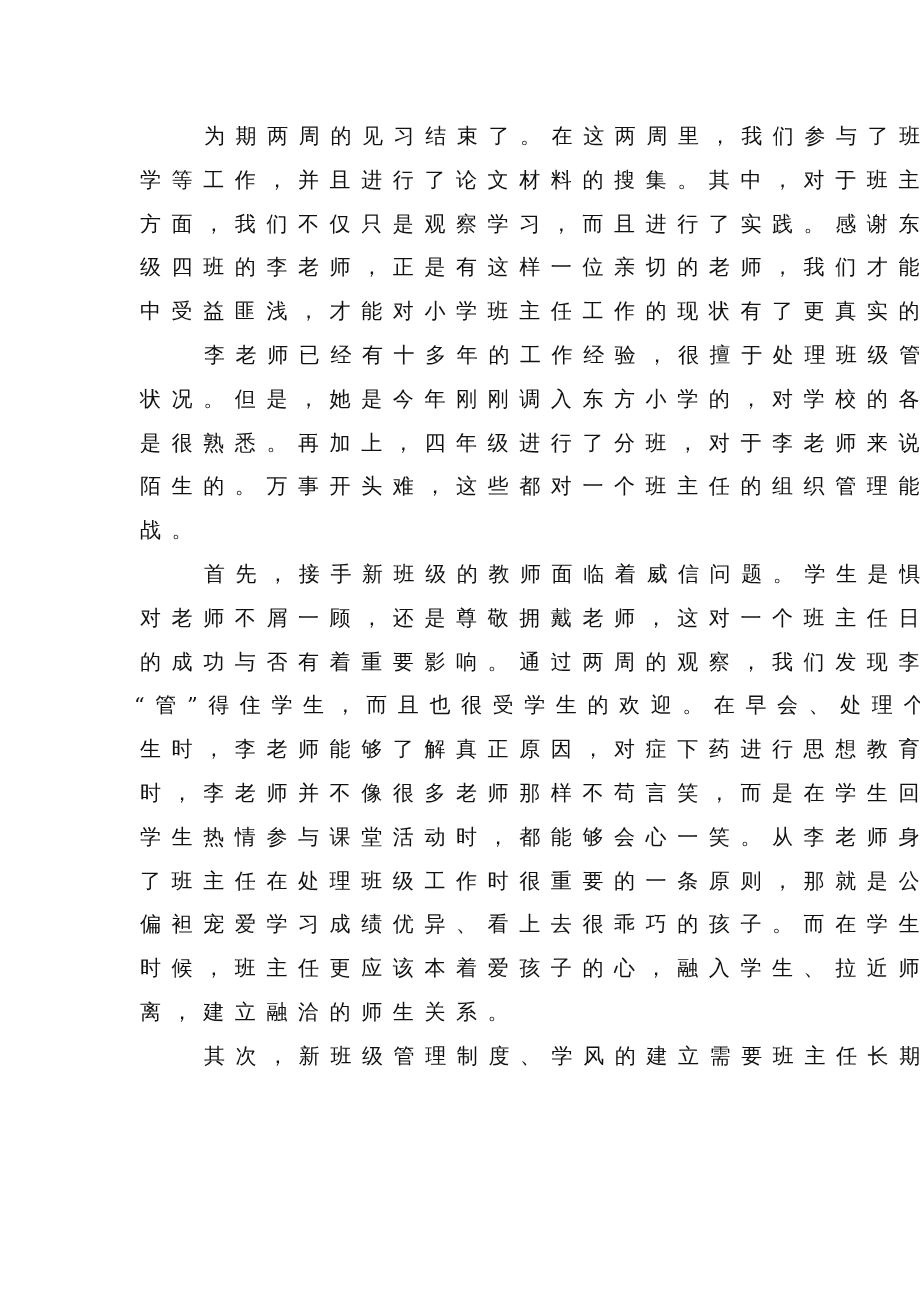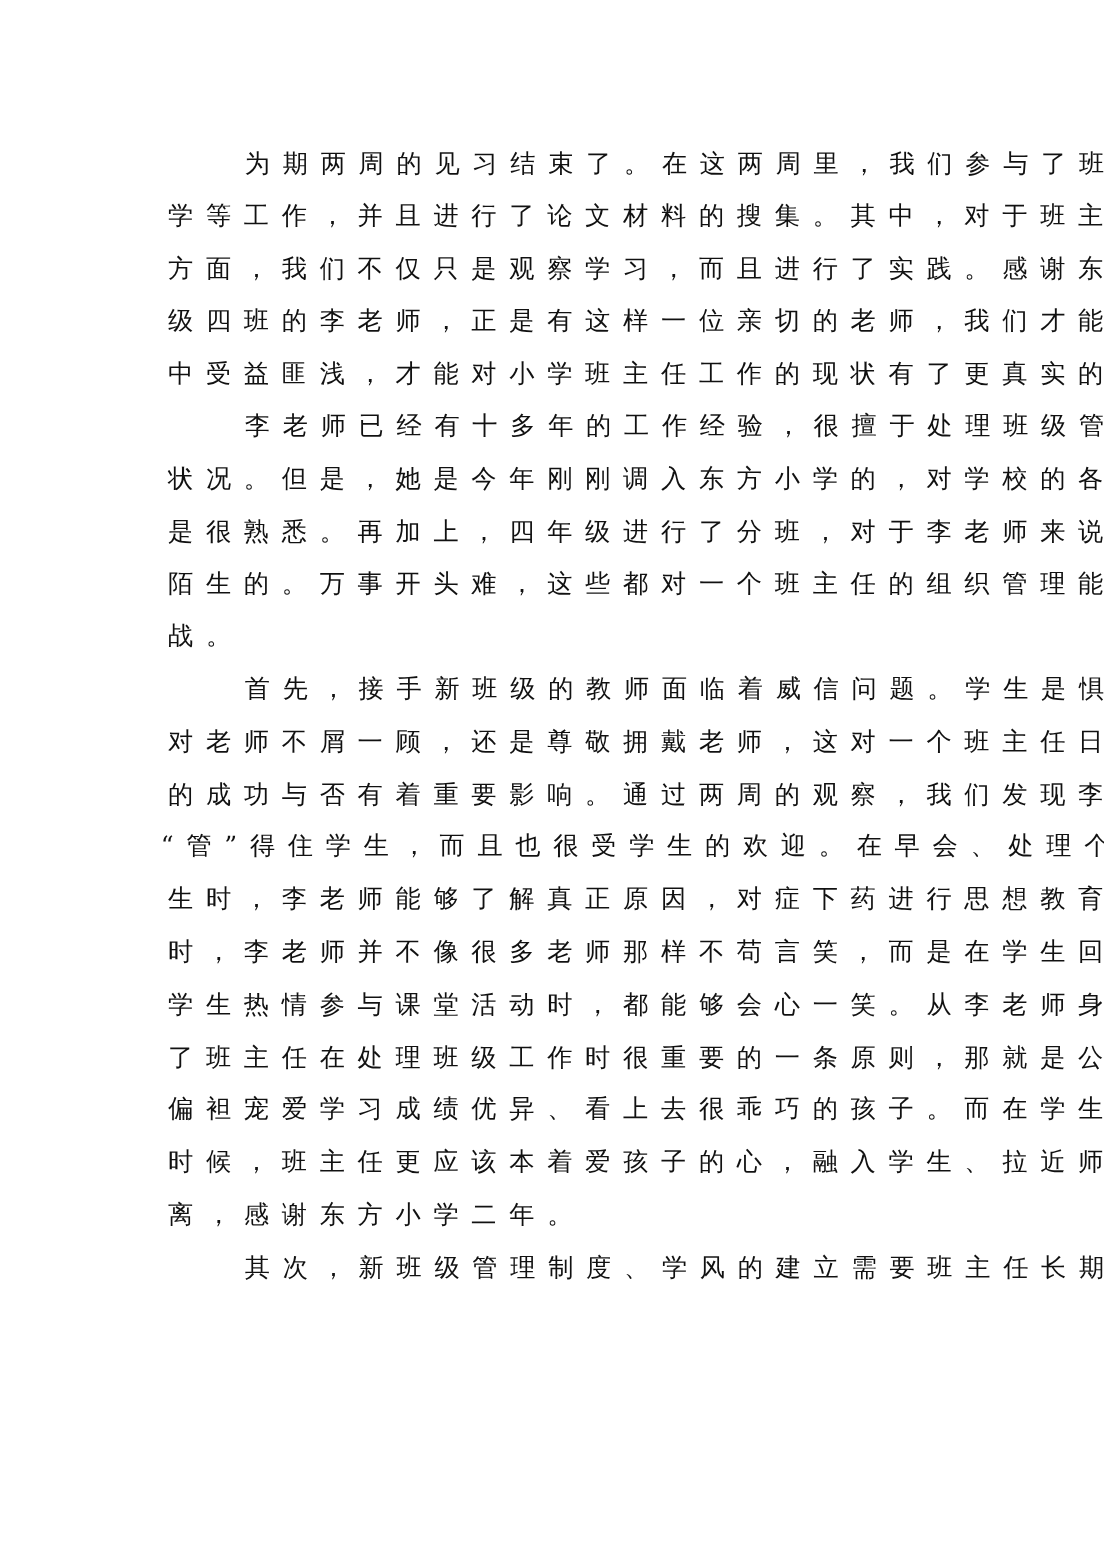--- a/index.html
+++ b/index.html
@@ -71,21 +71,21 @@
       <span class="line">首先，接手新班级的教师面临着威信问题。学生是惧怕老师，是</span>
       <span class="line" style="text-indent:0">对老师不屑一顾，还是尊敬拥戴老师，这对一个班主任日后管理工作</span>
       <span class="line" style="text-indent:0">的成功与否有着重要影响。通过两周的观察，我们发现李老师不仅能</span>
       <span class="line" style="text-indent:0; margin-left:-6px">“管”得住学生，而且也很受学生的欢迎。在早会、处理个别调皮学</span>
       <span class="line" style="text-indent:0">生时，李老师能够了解真正原因，对症下药进行思想教育。而在上课</span>
       <span class="line" style="text-indent:0">时，李老师并不像很多老师那样不苟言笑，而是在学生回答之后或在</span>
       <span class="line" style="text-indent:0">学生热情参与课堂活动时，都能够会心一笑。从李老师身上，我看到</span>
       <span class="line" style="text-indent:0">了班主任在处理班级工作时很重要的一条原则，那就是公平公正。不</span>
       <span class="line" style="text-indent:0">偏袒宠爱学习成绩优异、看上去很乖巧的孩子。而在学生没有犯错的</span>
       <span class="line" style="text-indent:0">时候，班主任更应该本着爱孩子的心，融入学生、拉近师生之间的距</span>
-      <span class="line" style="text-indent:0">离，感谢东方小学二年。</span>
+      <span class="line" style="text-indent:0">离，建立融洽的师生关系。</span>
     </div>
 
     <div class="para">
       <span class="line">其次，新班级管理制度、学风的建立需要班主任长期的督促。在</span>
     </div>
 
   </div>
 </div>
 
 </body></html>

